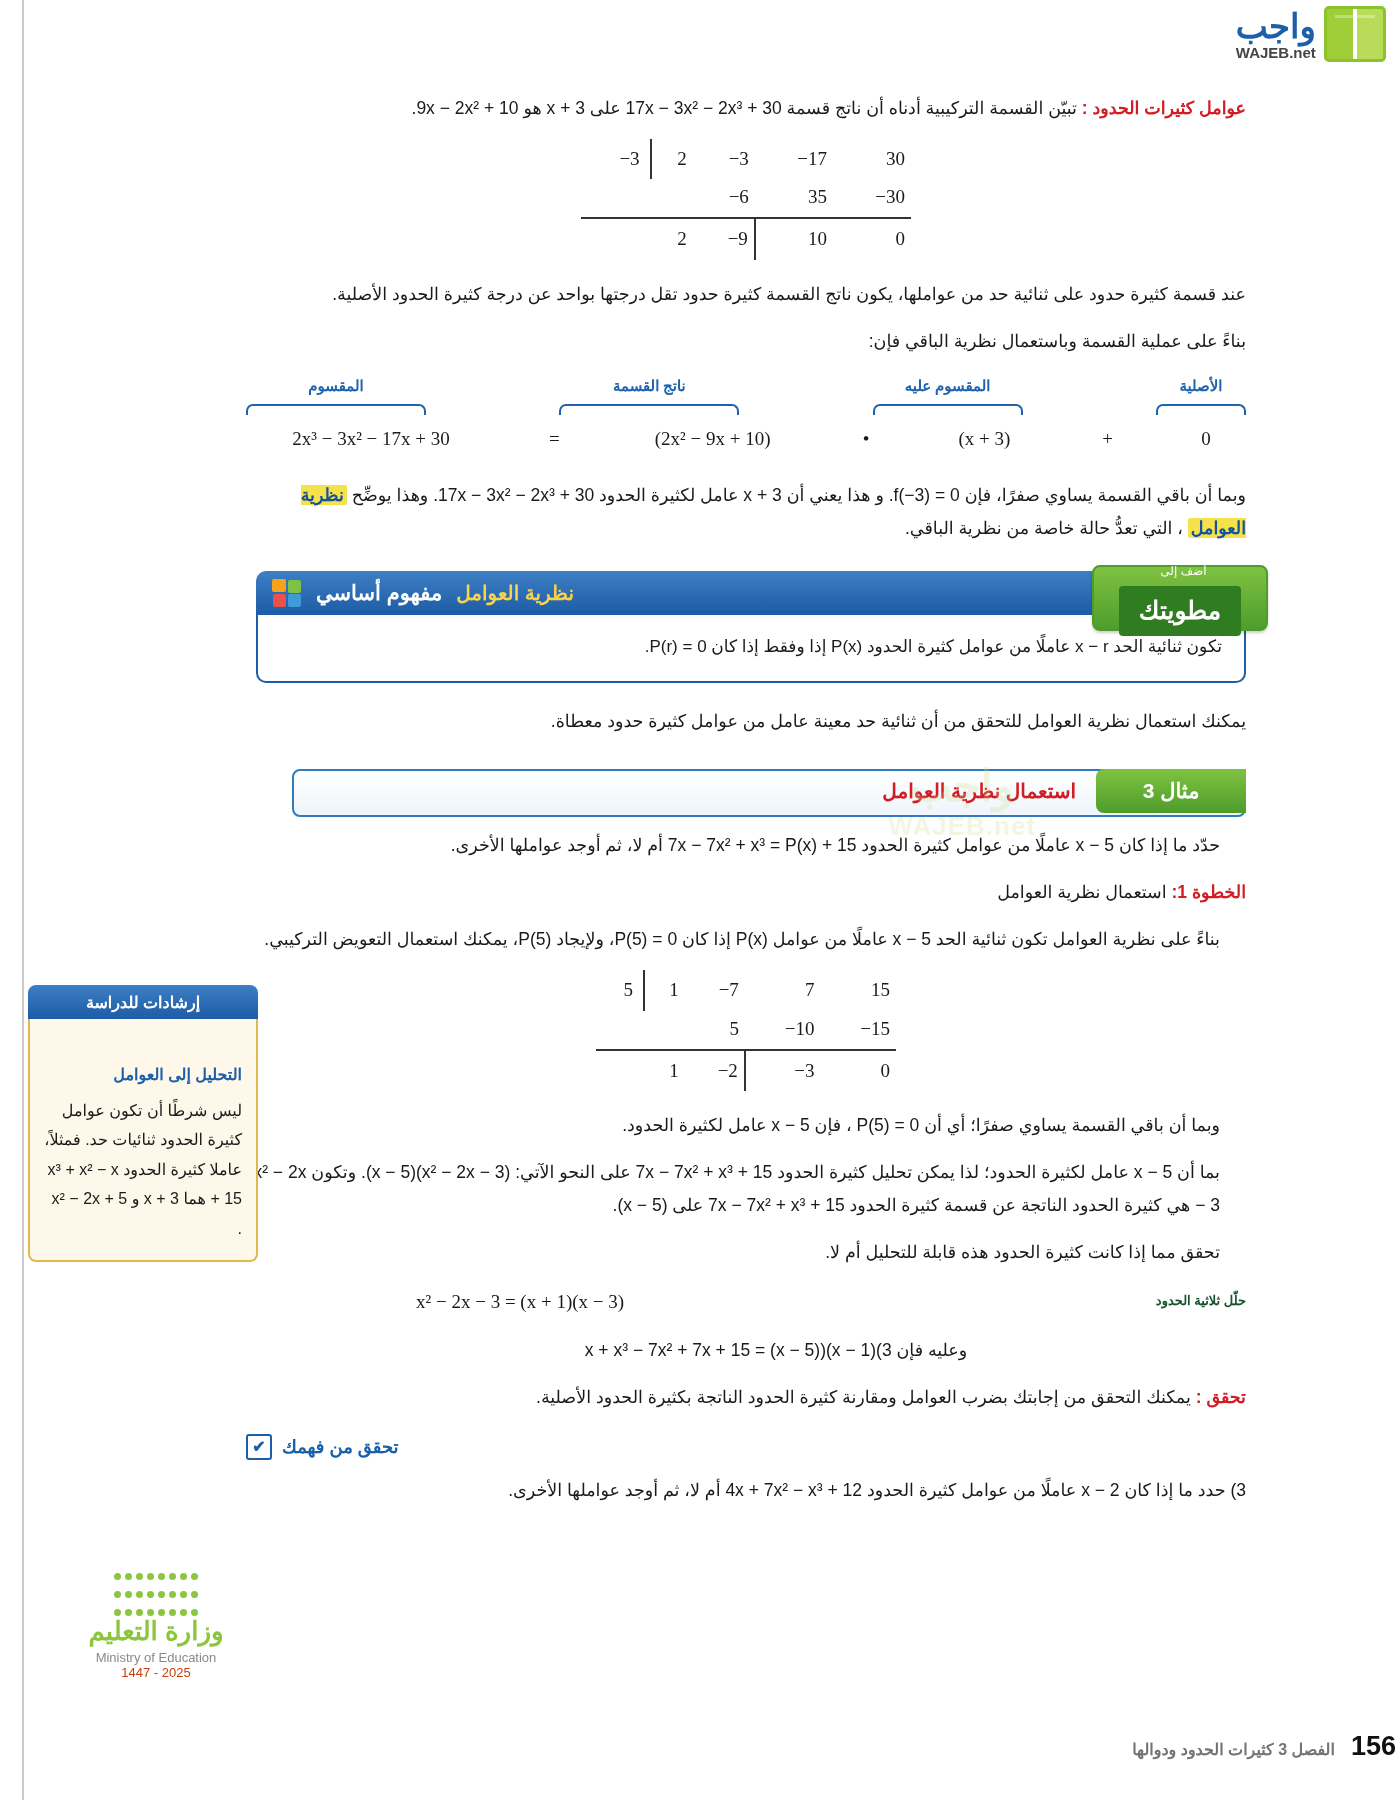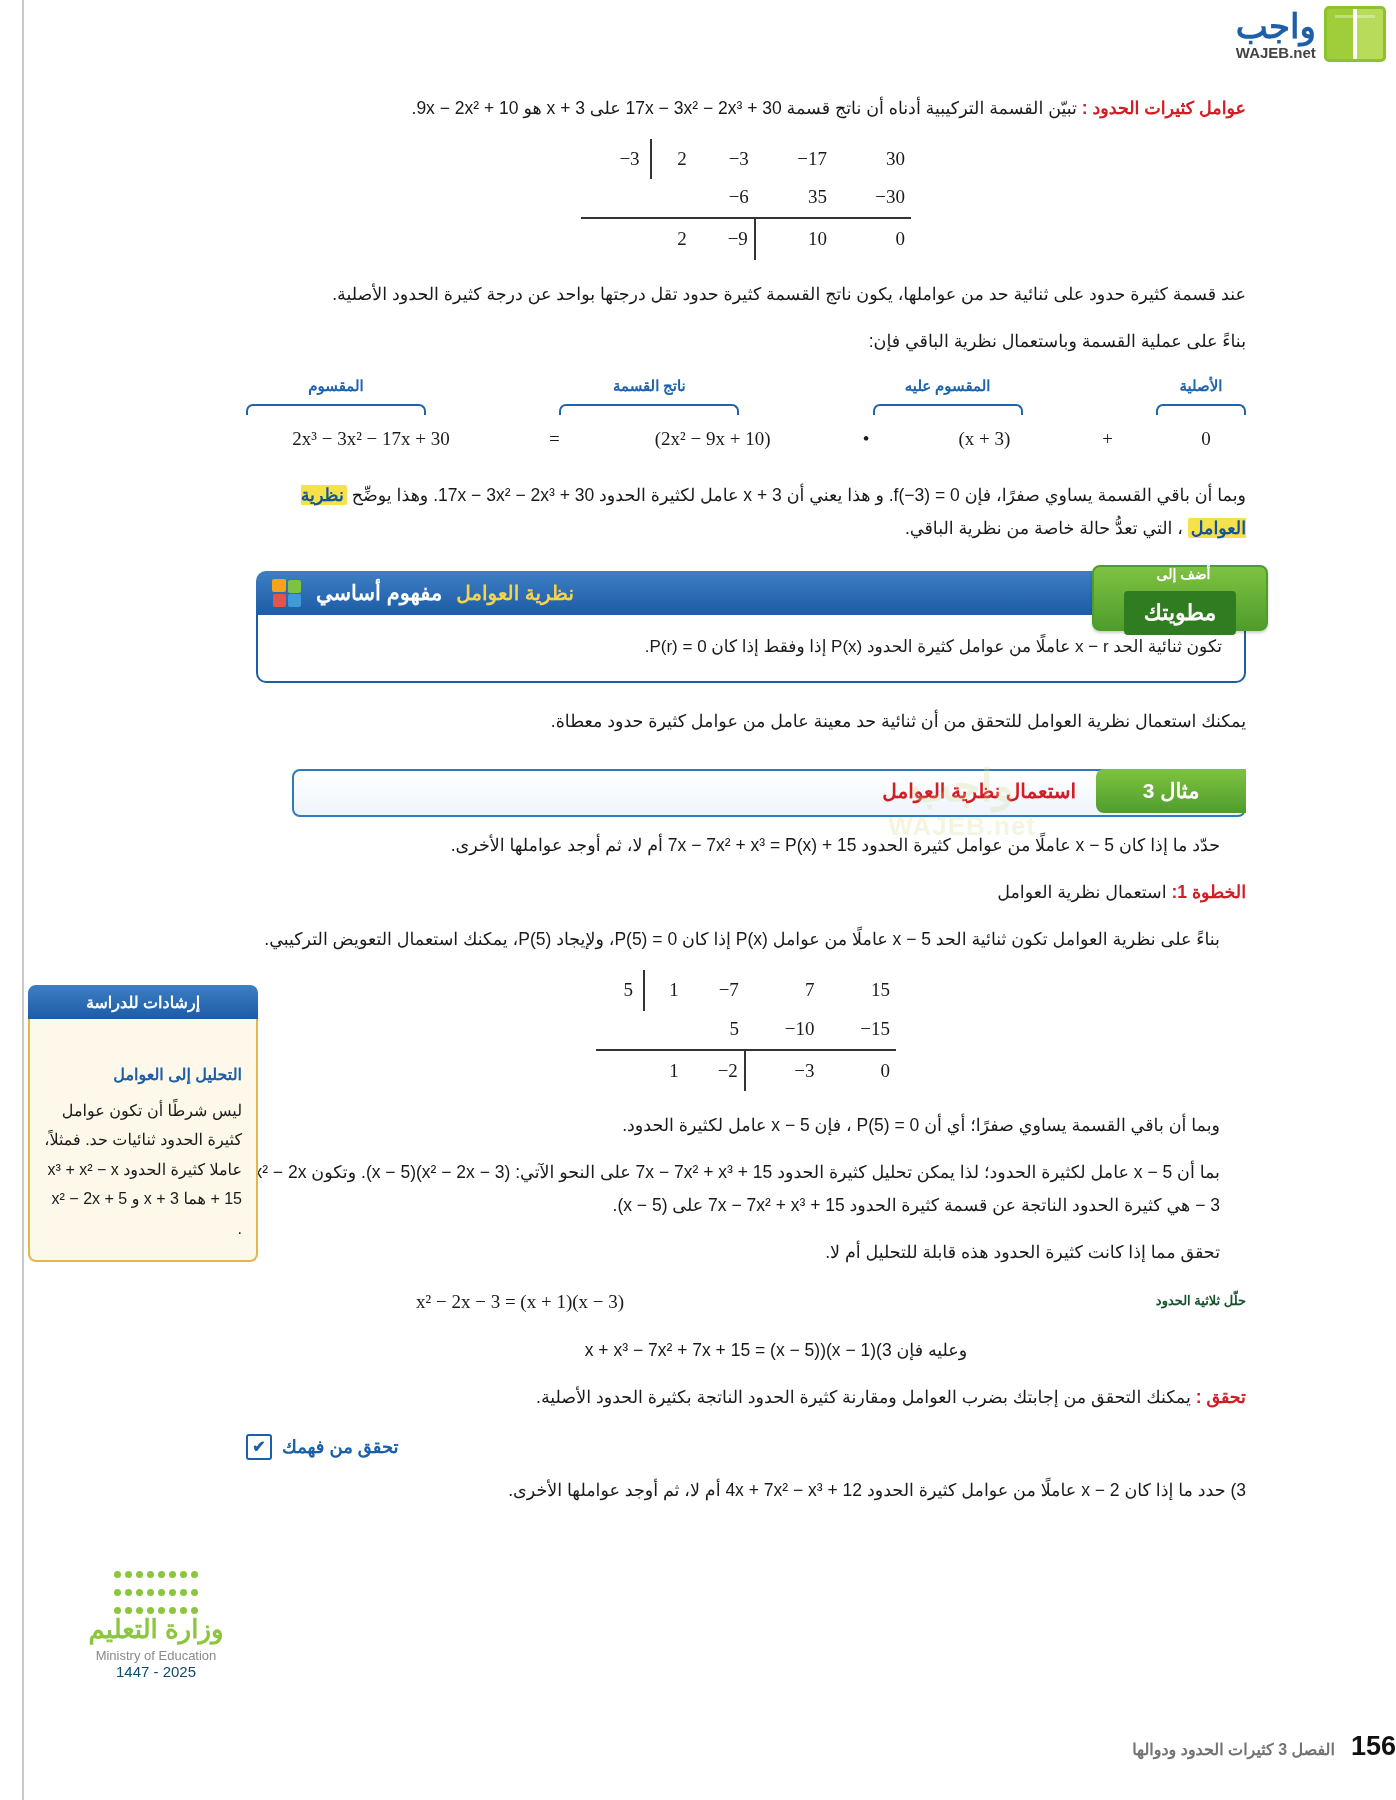--- a/index.html
+++ b/index.html
@@ -99,22 +99,22 @@
     background:#ffffff;padding:16px 22px 18px 22px;font-size:17px;
   }
   .fold-tag{
     position:absolute;top:-6px;right:-22px;width:172px;height:62px;
     background:linear-gradient(180deg,#7fc241 0%,#4e9d2c 100%);
     border-radius:8px;box-shadow:0 2px 3px #0003;
     display:flex;flex-direction:column;align-items:center;justify-content:center;
     transform:rotate(0deg);
     border:2px solid #4e9d2c;
   }
-  .fold-tag .t1{color:#ffffff;font-size:14px;font-weight:bold;margin-left:7px;}
-  .fold-tag .t2{color:#ffffff;font-size:22px;font-weight:bold;background:#2f7d20;padding:1px 20px;border-radius:4px;margin-top:3px;}
+  .fold-tag .t1{color:#ffffff;font-size:12px;font-weight:normal;margin-left:7px;}
+  .fold-tag .t2{color:#ffffff;font-size:25px;font-weight:bold;background:#2f7d20;padding:1px 20px;border-radius:4px;margin-top:3px;}
 
   
   .example-head{
     position:relative;height:44px;margin:30px 0 16px 0;width:990px;
   }
   .ex-ribbon{
     position:absolute;right:0;top:0;height:44px;width:950px;
     background:linear-gradient(180deg,#ffffff 0%,#eef5fb 100%);
     border:2px solid #2e7bbf;border-radius:8px;
   }
@@ -167,21 +167,21 @@
   
   .moe{
     position:absolute;left:46px;bottom:120px;text-align:center;width:220px;
   }
   .moe .dots{height:44px;margin-bottom:4px;}
   .moe .dots span{
     display:inline-block;width:7px;height:7px;border-radius:50%;background:#8cc63e;margin:2px;
   }
   .moe .ar{font-size:26px;color:#8cc63e;font-weight:bold;letter-spacing:1px;}
   .moe .en{font-size:13px;color:#8a8a8a;margin-top:3px;}
-  .moe .yr{font-size:15px;color:#0c4a6e;}
+  .moe .yr{font-size:13px;color:#c2410c;}
   .footer-right{
     position:absolute;left:0;right:0;bottom:38px;display:flex;align-items:baseline;
     justify-content:flex-start;padding-left:120px;gap:16px;
   }
   .pagenum{font-size:27px;font-weight:bold;color:#111;}
   .chaptext{font-size:16px;color:#737373;font-weight:bold;}
   .small-note{font-size:13px;color:#14532d;font-weight:bold;}
   .indent{padding-right:26px;}
   .center{text-align:center;}
 </style>

